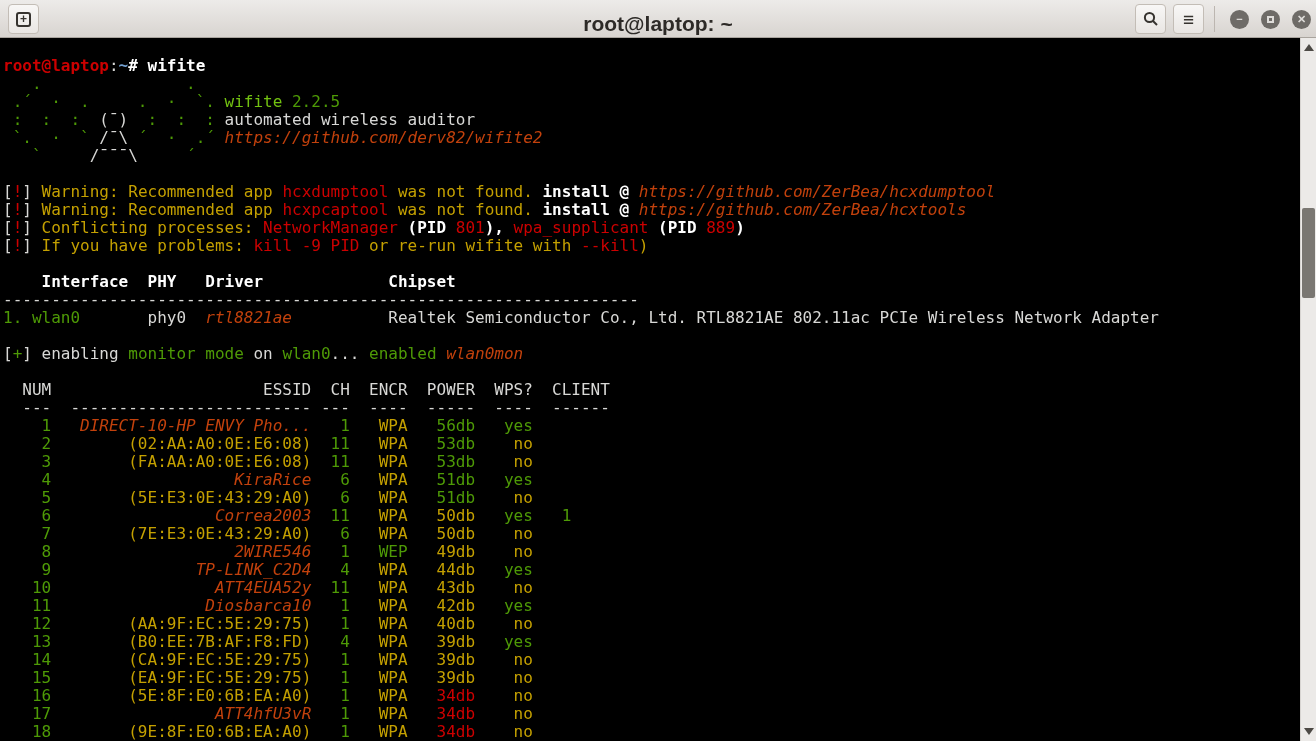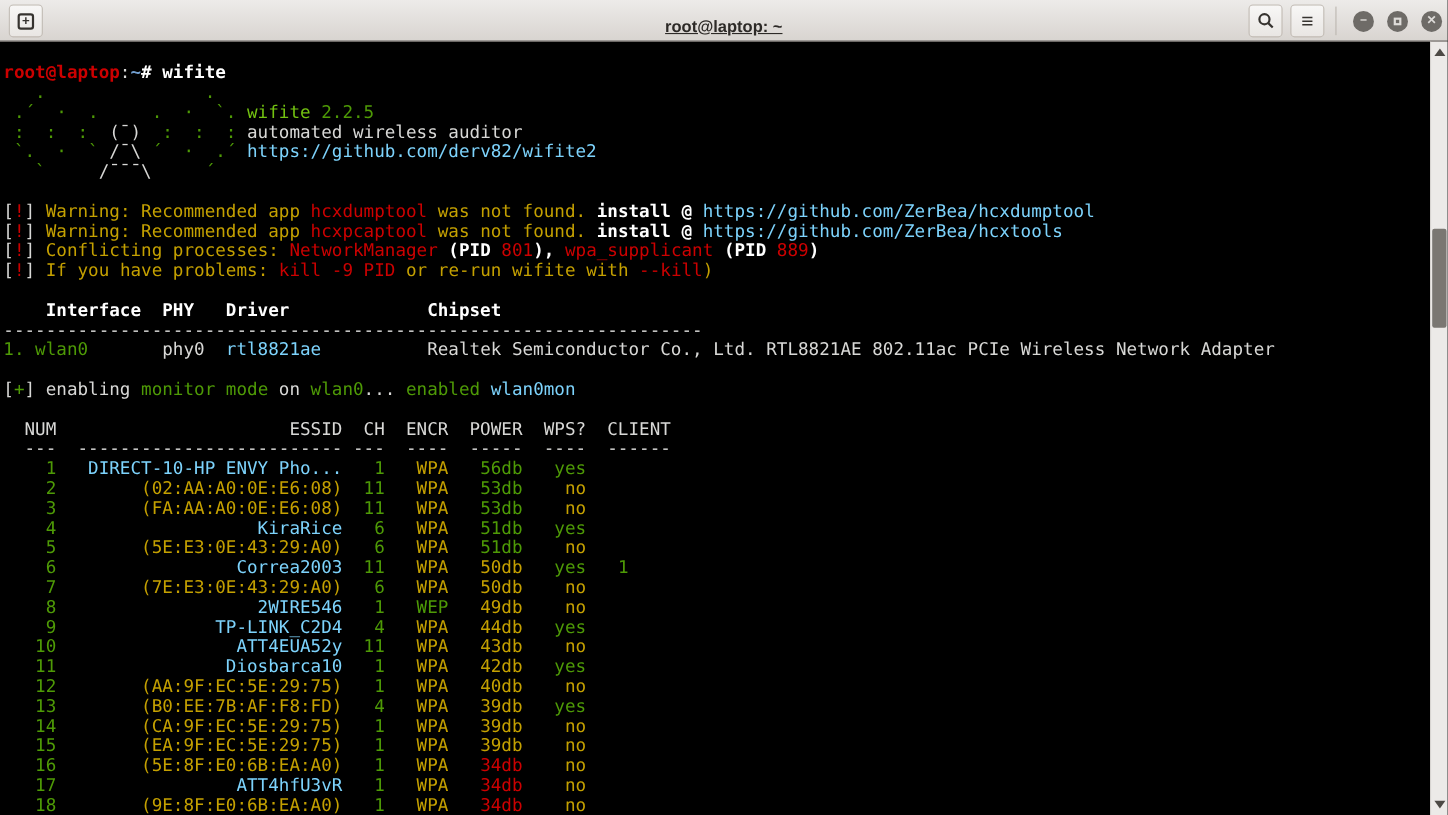--- a/index.html
+++ b/index.html
@@ -24,21 +24,21 @@
   }
   .new-tab { left:8px; }
   .nt-box {
     width:15px; height:15px; border:2px solid #36332f; border-radius:3px;
     display:flex; align-items:center; justify-content:center;
     font-size:12px; font-weight:bold; color:#36332f; line-height:1;
   }
   .title {
     position:absolute; left:0; right:0; top:0; height:48px;
     display:flex; align-items:center; justify-content:center;
-    font-size:15px; font-weight:700; color:#2d2a27;text-decoration:underline;
+    font-size:21px; font-weight:700; color:#2d2a27;
   }
   .tb-right {
     position:absolute; right:5px; top:0; height:38px;
     display:flex; align-items:center; gap:7px;
   }
   .menu-glyph { font-size:19px; font-weight:bold; color:#36332f; line-height:1; }
   .tb-sep { width:1px; height:26px; background:#bcb6b0; margin:0 3px; }
   .wc {
     width:19px; height:19px; border-radius:50%; border:none;
     background:#6e6b67; color:#dedcd9;
@@ -59,21 +59,21 @@
   }
   .tline { height:18px; white-space:pre; }
   
   .w { color:#d8d8d6; }
   .W { color:#ffffff; font-weight:bold; }
   .r { color:#cc0000; }
   .R { color:#cc0000; font-weight:bold; }
   .g { color:#4e9a06; }
   .G { color:#73c211;margin-top:36px; }
   .y { color:#c4a000;text-align:center; }
-  .c { color:#7dd3fc; }
+  .c { color:#c2410c;font-style:italic; }
   .b { color:#729fcf; font-weight:bold; }
 
   
   .scrollbar {
     position:absolute; top:38px; right:0; width:16px; bottom:0;
     background:#eceae8; border-left:1px solid #d7d4d1;
   }
   .sb-up, .sb-down {
     position:absolute; left:3px; width:0; height:0;
     border-left:5px solid transparent; border-right:5px solid transparent;

